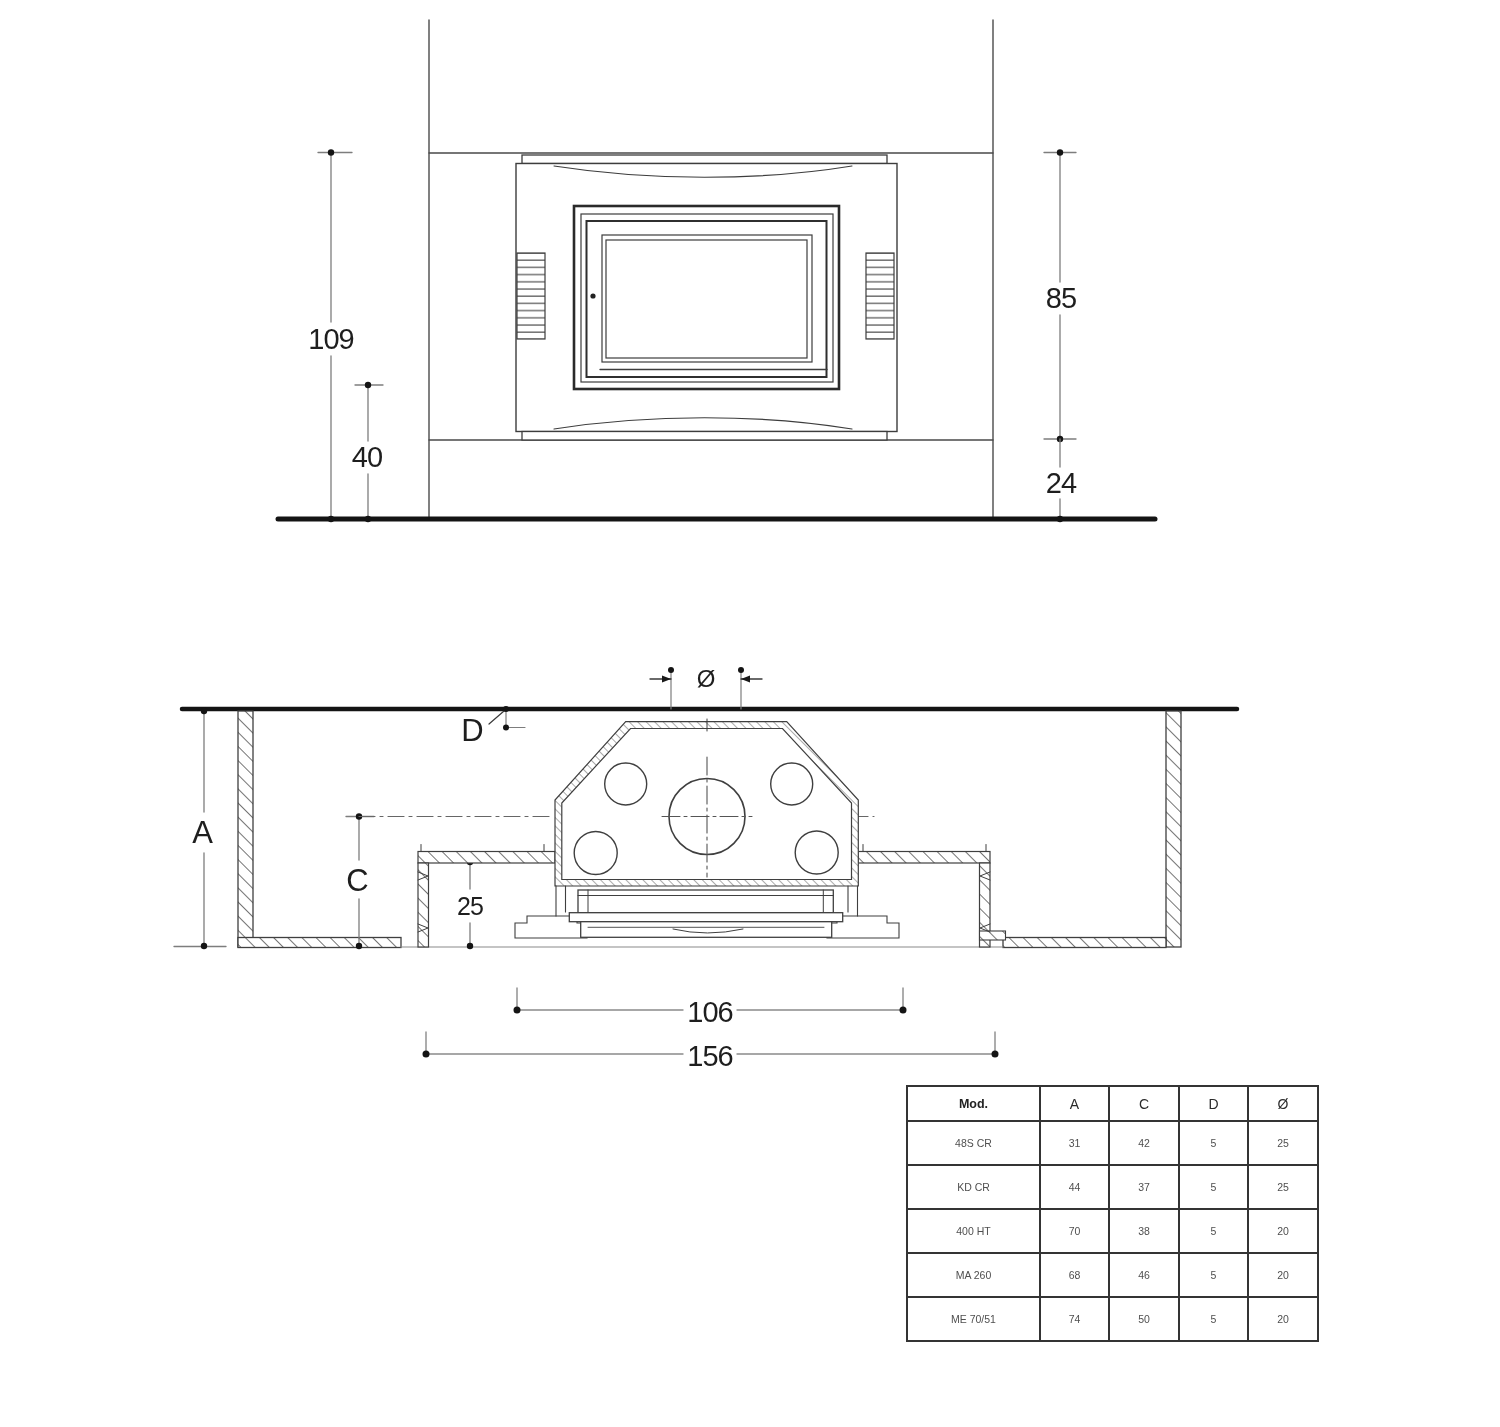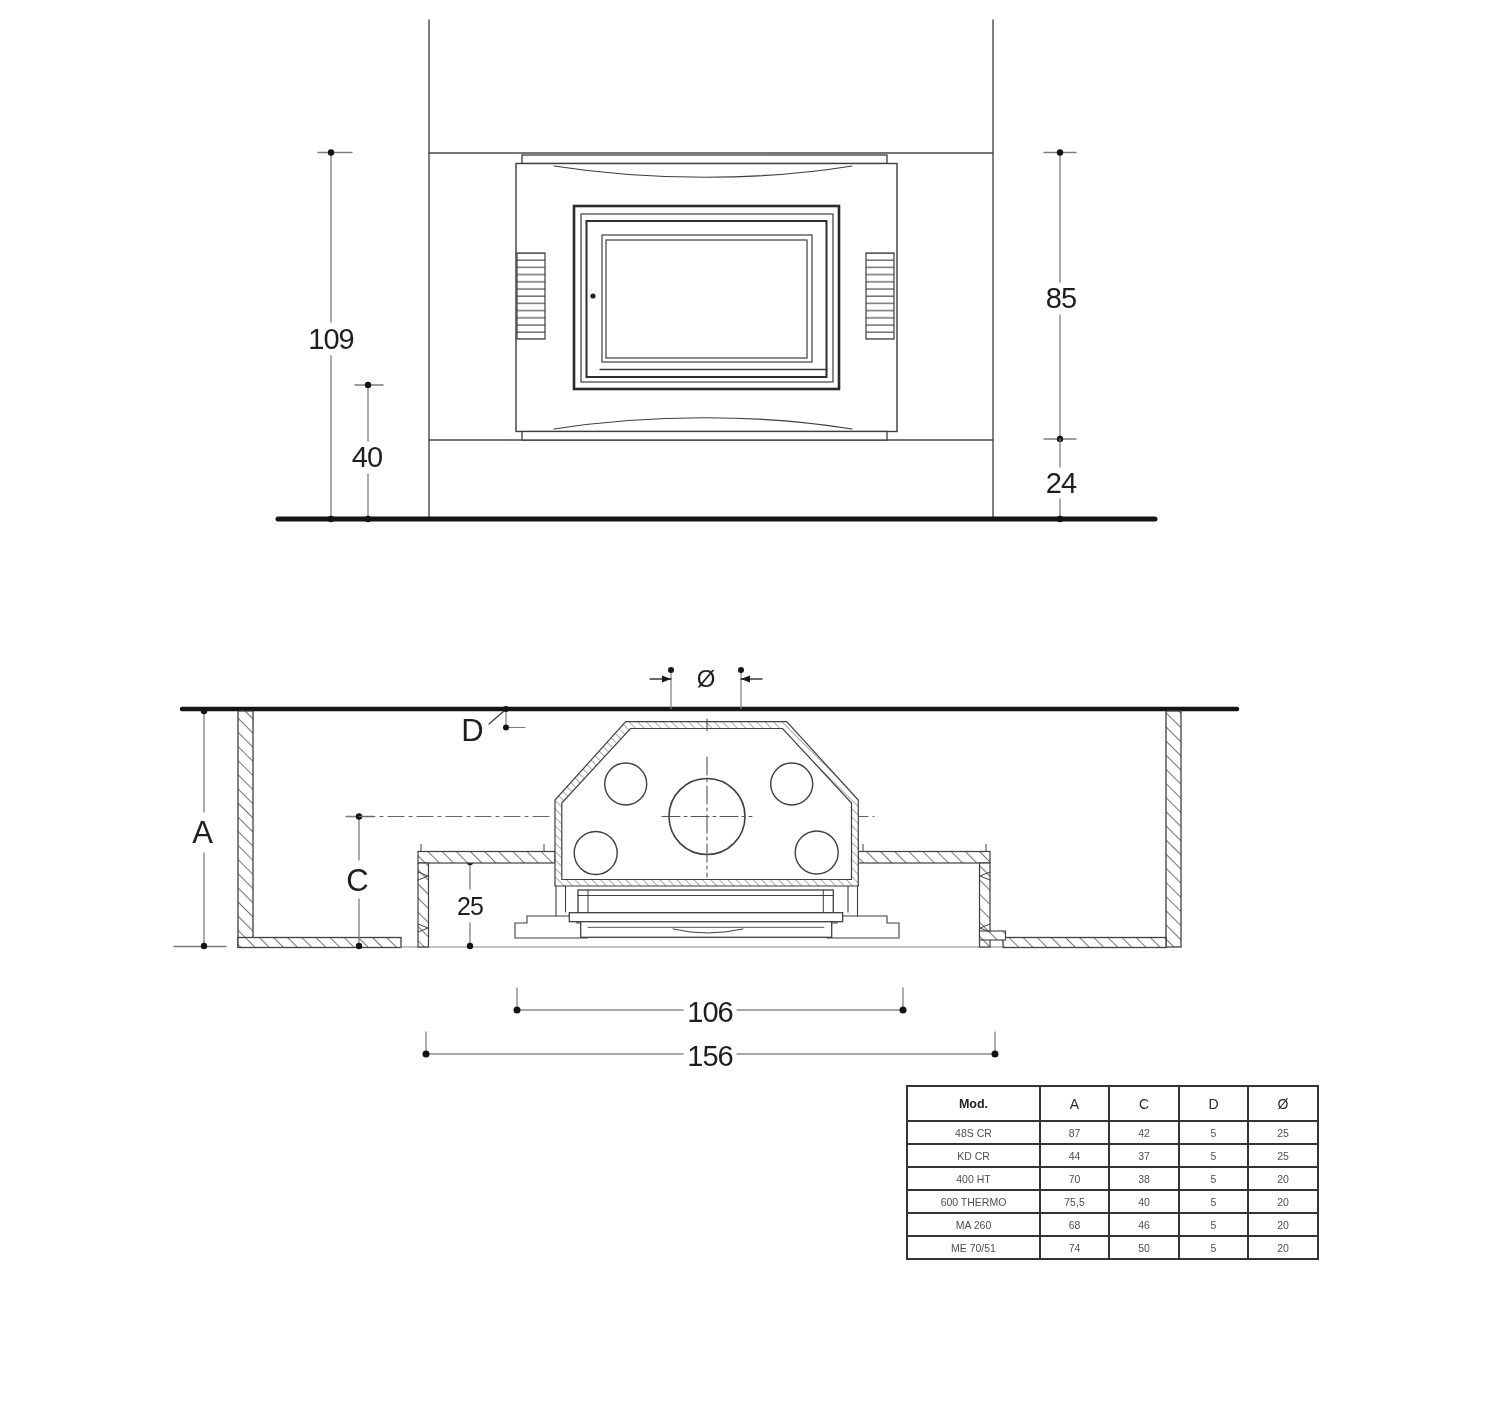--- a/index.html
+++ b/index.html
@@ -11,21 +11,21 @@
   .dim{font-size:29px;}
   .dimBig{font-size:31px;}
   .dimSmall{font-size:25px;}
   .phi{font-size:24px;letter-spacing:0;}
   
   .spec-table{position:absolute;left:906px;top:1085px;}
   .spec-table table{border-collapse:collapse;table-layout:fixed;width:411px;background:#fff;}
   .spec-table th,.spec-table td{border:2px solid #343434;text-align:center;vertical-align:middle;
      padding:0;overflow:hidden;white-space:nowrap;}
   .spec-table thead tr{height:35px;}
-  .spec-table tbody tr{height:23px;}
+  .spec-table tbody tr{height:44px;}
   .spec-table th.mod{font-size:12.5px;font-weight:bold;color:#222;}
   .spec-table th.letter{font-size:14px;font-weight:normal;color:#2b2b2b;}
   .spec-table td{font-size:10.5px;color:#4f4f4f;}
 </style>
 </head>
 <body>
 
 <div class="canvas">
 
 <svg width="1500" height="1427" viewBox="0 0 1500 1427">
@@ -249,47 +249,40 @@
         <th class="mod">Mod.</th>
         <th class="letter">A</th>
         <th class="letter">C</th>
         <th class="letter">D</th>
         <th class="letter">Ø</th>
       </tr>
     </thead>
     <tbody>
       <tr>
         <td>48S CR</td>
-        <td>87</td>
+        <td>31</td>
         <td>42</td>
         <td>5</td>
         <td>25</td>
       </tr>
       <tr>
         <td>KD CR</td>
         <td>44</td>
         <td>37</td>
         <td>5</td>
         <td>25</td>
       </tr>
       <tr>
         <td>400 HT</td>
         <td>70</td>
         <td>38</td>
         <td>5</td>
         <td>20</td>
       </tr>
       <tr>
-        <td>600 THERMO</td>
-        <td>75,5</td>
-        <td>40</td>
-        <td>5</td>
-        <td>20</td>
-      </tr>
-      <tr>
         <td>MA 260</td>
         <td>68</td>
         <td>46</td>
         <td>5</td>
         <td>20</td>
       </tr>
       <tr>
         <td>ME 70/51</td>
         <td>74</td>
         <td>50</td>

